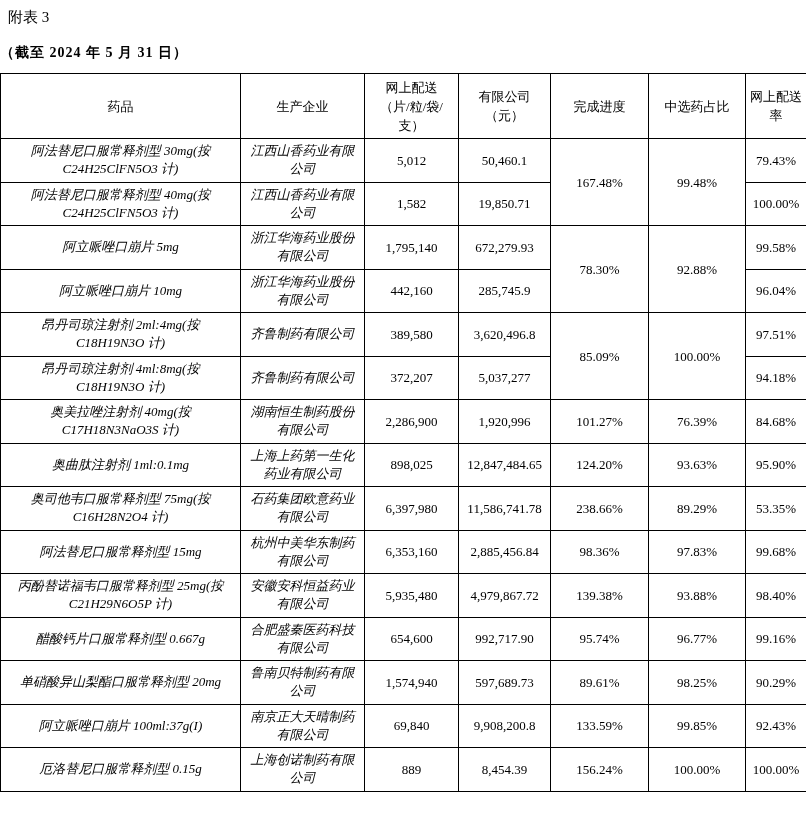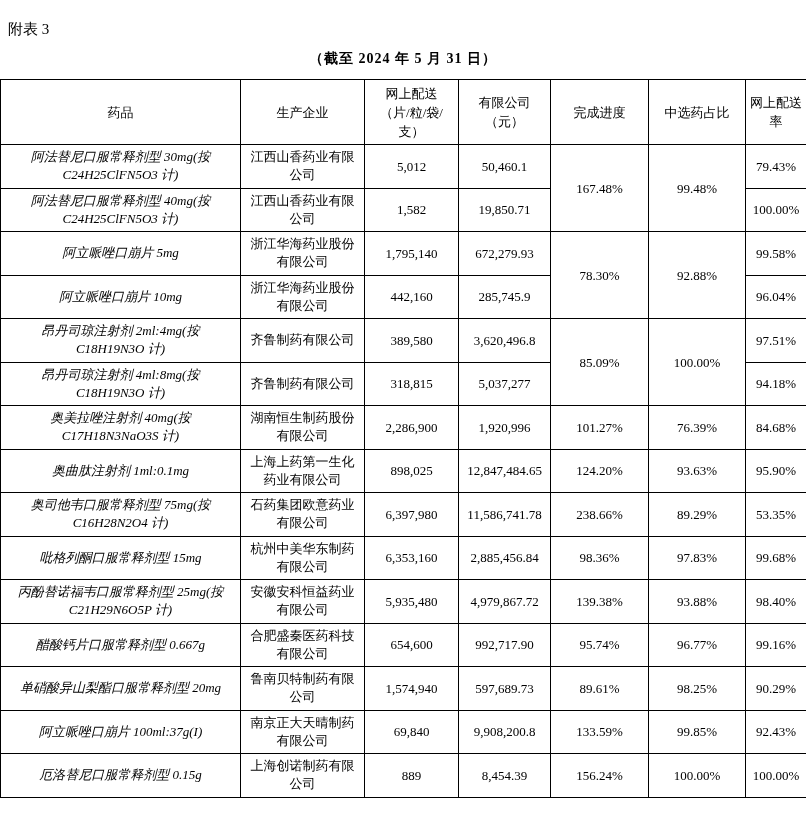--- a/index.html
+++ b/index.html
@@ -14,36 +14,35 @@
   }
   .page {
     width: 806px;
     height: 832px;
     overflow: hidden;
     position: relative;
     background: #ffffff;
   }
   .appendix-label {
     font-size: 15px;
-    padding: 20px 0 0 8px;
+    padding: 8px 0 0 8px;
     line-height: 19px;
   }
   .doc-title {
     text-align: center;
     font-weight: bold;
     font-size: 17px;
     margin-top: 44px;
     line-height: 22px;
     letter-spacing: 0.5px;
   }
   .doc-subtitle {
-    text-align: center;
     font-weight: bold;
     font-size: 14px;
-    margin-top: 10px;
+    margin-top: 16px;
     line-height: 19px;
     letter-spacing: 1px;
   }
   table.proc-table {
     border-collapse: collapse;
     table-layout: fixed;
     width: 806px;
     margin-top: 11px;
   }
   table.proc-table th,
@@ -67,20 +66,21 @@
   td.cell-drug {
     font-size: 13px;
     line-height: 18px;
     white-space: pre-line;
     font-style: italic;
   }
   td.cell-maker {
     font-size: 13px;
     line-height: 18px;
     white-space: pre-line;
+    font-style: italic;
   }
   td.cell-num {
     font-size: 13px;
     line-height: 17px;
     white-space: nowrap;
   }
 </style>
 </head>
 <body>
 
@@ -162,21 +162,21 @@
         <td class="cell-num">389,580</td>
         <td class="cell-num">3,620,496.8</td>
         <td class="cell-num" rowspan="2">85.09%</td>
         <td class="cell-num" rowspan="2">100.00%</td>
         <td class="cell-num">97.51%</td>
       </tr>
       <tr class="data-row">
         <td class="cell-drug">昂丹司琼注射剂 4ml:8mg(按
 C18H19N3O 计)</td>
         <td class="cell-maker">齐鲁制药有限公司</td>
-        <td class="cell-num">318,815</td>
+        <td class="cell-num">372,207</td>
         <td class="cell-num">5,037,277</td>
         <td class="cell-num">94.18%</td>
       </tr>
       <tr class="data-row">
         <td class="cell-drug">奥美拉唑注射剂 40mg(按
 C17H18N3NaO3S 计)</td>
         <td class="cell-maker">湖南恒生制药股份
 有限公司</td>
         <td class="cell-num">2,286,900</td>
         <td class="cell-num">1,920,996</td>
@@ -199,21 +199,21 @@
 C16H28N2O4 计)</td>
         <td class="cell-maker">石药集团欧意药业
 有限公司</td>
         <td class="cell-num">6,397,980</td>
         <td class="cell-num">11,586,741.78</td>
         <td class="cell-num">238.66%</td>
         <td class="cell-num">89.29%</td>
         <td class="cell-num">53.35%</td>
       </tr>
       <tr class="data-row">
-        <td class="cell-drug">吡格列酮口服常释剂型 15mg</td>
+        <td class="cell-drug">阿法替尼口服常释剂型 15mg</td>
         <td class="cell-maker">杭州中美华东制药
 有限公司</td>
         <td class="cell-num">6,353,160</td>
         <td class="cell-num">2,885,456.84</td>
         <td class="cell-num">98.36%</td>
         <td class="cell-num">97.83%</td>
         <td class="cell-num">99.68%</td>
       </tr>
       <tr class="data-row">
         <td class="cell-drug">丙酚替诺福韦口服常释剂型 25mg(按

